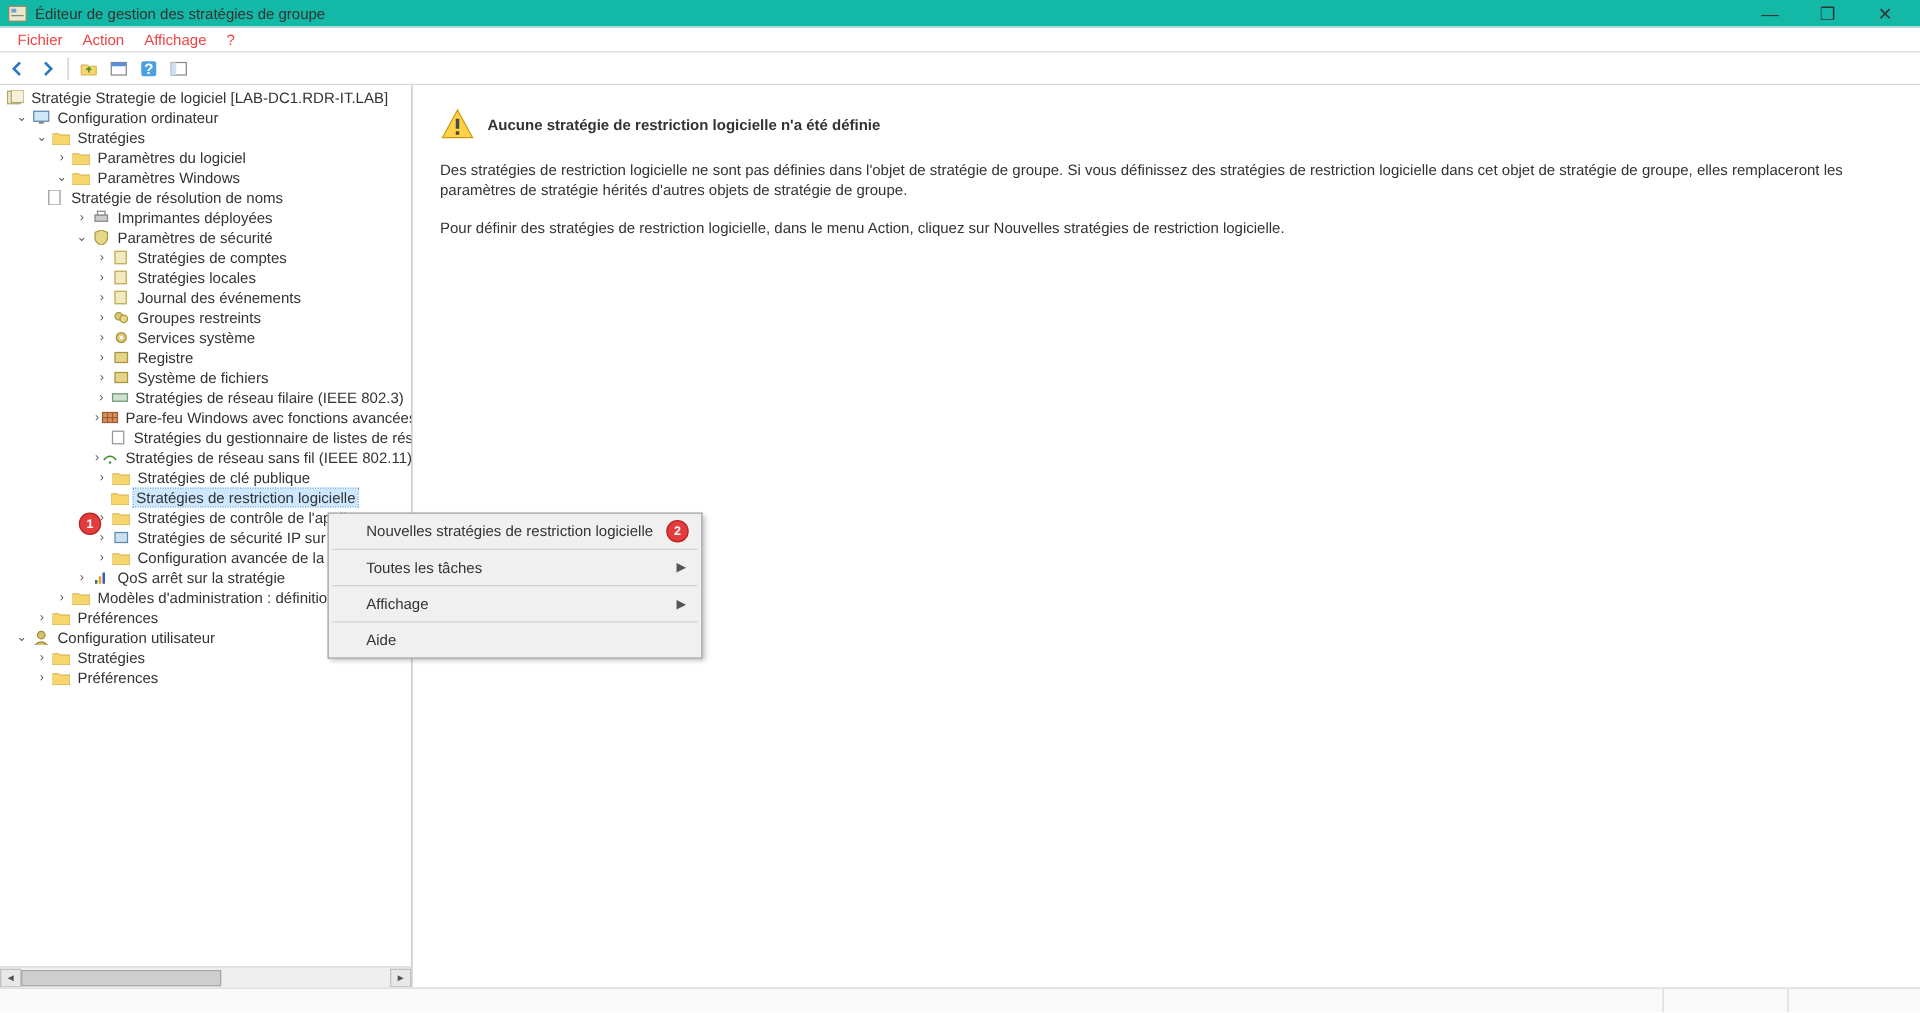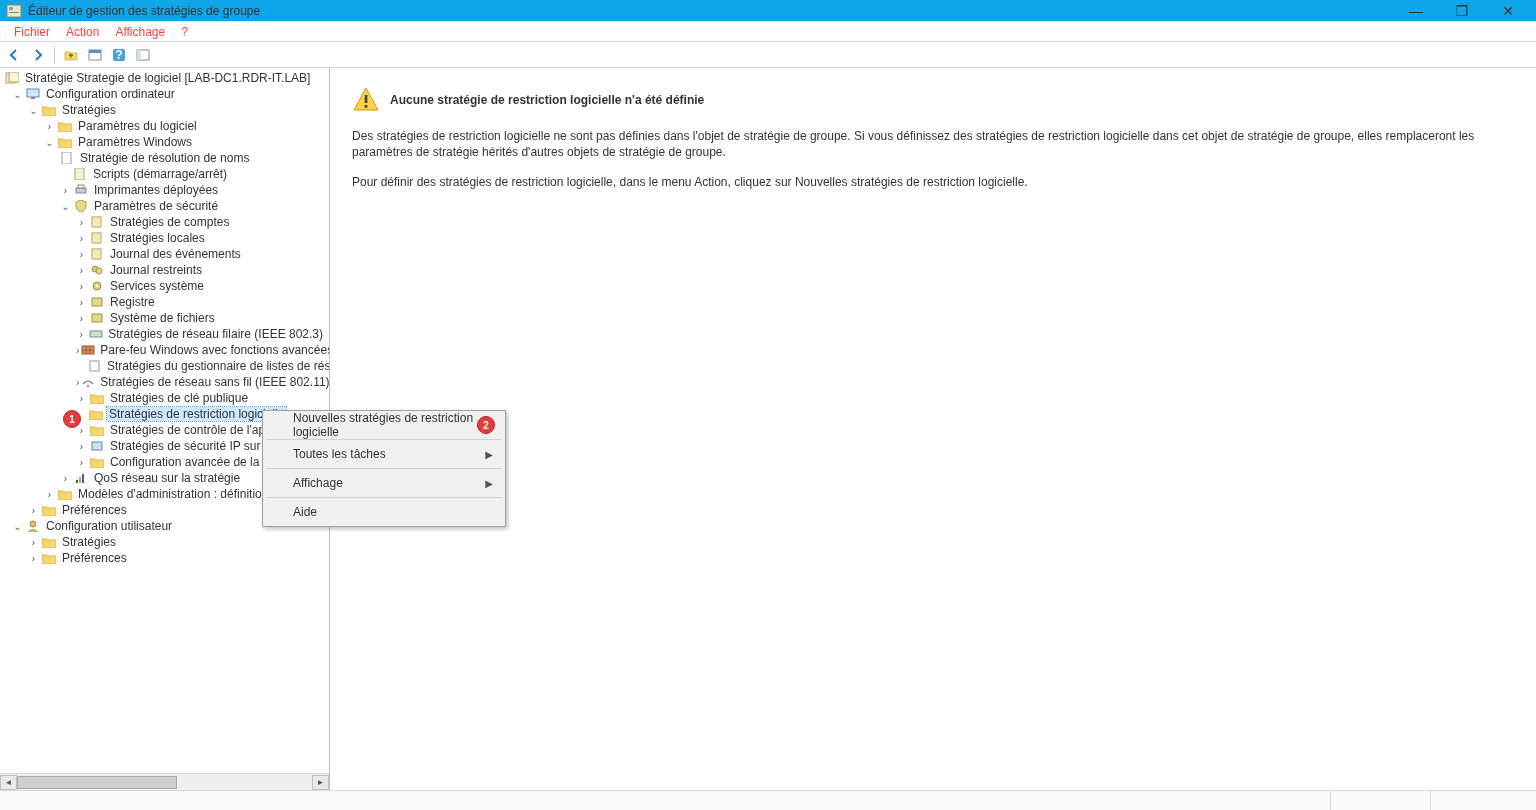--- a/index.html
+++ b/index.html
@@ -1,19 +1,19 @@
 <!DOCTYPE html>
 <html><head>
 <meta charset="utf-8">
 <style>
 * { box-sizing: border-box; margin: 0; padding: 0; font-family: "Segoe UI", Tahoma, sans-serif; font-size: 12px; }
 body { background: #fff; width: 1536px; height: 810px; overflow: hidden; position: relative; }
 
 
-.title-bar { height: 22px; display: flex; align-items: center; padding: 0 6px; background: #0ea5e9; border-bottom: 1px solid #e5e5e5; }
+.title-bar { height: 22px; display: flex; align-items: center; padding: 0 6px; background: #14b8a6; border-bottom: 1px solid #e5e5e5; }
 .title-bar .app-icon { width: 16px; height: 16px; margin-right: 6px; display:inline-block; }
 .title-bar .title-text { flex: 1; color: #333; }
 .win-controls { display: flex; gap: 18px; padding-right: 8px; }
 .win-controls span { width: 28px; text-align: center; color: #333; font-size: 14px; cursor: default; }
 
 
 .menu-bar { height: 20px; display: flex; align-items: center; padding: 0 6px; border-bottom: 1px solid #d9d9d9; }
 .menu-bar span { padding: 2px 8px; color: #ef4444; }
 
 
@@ -32,21 +32,21 @@
 .tree-row .label { padding: 0 2px; }
 .tree-row.selected .label { background: #cde8ff; outline:1px dotted #5aa3e0; }
 
 .folder-icon svg { width:14px; height:11px; }
 .generic-icon { width:14px; height:12px; }
 
 
 .badge { position:absolute; width:18px; height:18px; border-radius:50%; background:#e23c3c; color:#fff; font-size:10px; font-weight:bold; display:flex; align-items:center; justify-content:center; border:1px solid #b22; }
 
 
-.context-menu { position:absolute; left:262px; top:410px; width:244px; background:#f0f0f0; border:1px solid #a0a0a0; box-shadow:2px 2px 4px rgba(0,0,0,0.25); z-index:10; padding:2px;}
+.context-menu { position:absolute; left:262px; top:410px; width:300px; background:#f0f0f0; border:1px solid #a0a0a0; box-shadow:2px 2px 4px rgba(0,0,0,0.25); z-index:10; padding:2px;}
 .context-menu .cm-item { height:24px; display:flex; align-items:center; padding:0 28px 0 28px; color:#333; position:relative;}
 .context-menu .cm-sep { height:1px; background:#d0d0d0; margin:2px 1px; }
 .context-menu .cm-item .arrow { position:absolute; right:10px; font-size:10px; color:#555;}
 
 
 .content-title-row { display:flex; align-items:center; margin-bottom:14px; }
 .content-title-row .warn-icon { width:28px; height:28px; margin-right:10px; }
 .content-title { font-weight:bold; color:#333; font-size:12px;}
 .content-pane p { margin-bottom:14px; line-height:1.35; color:#333;}
 
@@ -171,35 +171,27 @@
         </div>
     <div class="tree-row" style="padding-left:44px">
           <span class="toggle">⌄</span>
           <span class="icon folder-icon">
             <svg viewBox="0 0 14 11">
               <path class="fld" d="M0 2h5l1 1h8v8H0z"></path>
             </svg>
           </span>
           <span class="label">Paramètres Windows</span>
         </div>
-    <div class="tree-row" style="padding-left:59px">
+    <div class="tree-row" style="padding-left:36px">
           <span class="icon">
             <svg class="generic-icon" viewBox="0 0 14 12">
               <rect x="2" y="0" width="9" height="12" fill="#fff" stroke="#999"></rect>
             </svg>
           </span>
           <span class="label">Stratégie de résolution de noms</span>
-        </div>
-    <div class="tree-row" style="padding-left:72px">
-          <span class="icon">
-            <svg class="generic-icon" viewBox="0 0 14 12">
-              <rect x="2" y="0" width="9" height="12" fill="#f6f1da" stroke="#b3a96f"></rect>
-            </svg>
-          </span>
-          <span class="label">Scripts (démarrage/arrêt)</span>
         </div>
     <div class="tree-row" style="padding-left:60px">
           <span class="toggle">›</span>
           <span class="icon">
             <svg class="generic-icon" viewBox="0 0 14 12">
               <rect x="2" y="4" width="10" height="5" fill="#ccc" stroke="#888"></rect>
               <rect x="4" y="1" width="6" height="3" fill="#fff" stroke="#888"></rect>
             </svg>
           </span>
           <span class="label">Imprimantes déployées</span>
@@ -241,21 +233,21 @@
           <span class="label">Journal des événements</span>
         </div>
     <div class="tree-row" style="padding-left:76px">
           <span class="toggle">›</span>
           <span class="icon">
             <svg class="generic-icon" viewBox="0 0 14 12">
               <circle cx="5" cy="5" r="3" fill="#d9c977" stroke="#a8933a"></circle>
               <circle cx="9" cy="7" r="3" fill="#e8d98a" stroke="#a8933a"></circle>
             </svg>
           </span>
-          <span class="label">Journal restreints</span>
+          <span class="label">Groupes restreints</span>
         </div>
     <div class="tree-row" style="padding-left:76px">
           <span class="toggle">›</span>
           <span class="icon">
             <svg class="generic-icon" viewBox="0 0 14 12">
               <circle cx="7" cy="6" r="4" fill="#d9c977" stroke="#a8933a"></circle>
               <circle cx="7" cy="6" r="1.5" fill="#fff"></circle>
             </svg>
           </span>
           <span class="label">Services système</span>
@@ -361,21 +353,21 @@
         </div>
     <div class="tree-row" style="padding-left:60px">
           <span class="toggle">›</span>
           <span class="icon">
             <svg class="generic-icon" viewBox="0 0 14 12">
               <rect x="2" y="8" width="2" height="3" fill="#3a7a3a"></rect>
               <rect x="5" y="5" width="2" height="6" fill="#e0a030"></rect>
               <rect x="8" y="2" width="2" height="9" fill="#3a5ac0"></rect>
             </svg>
           </span>
-          <span class="label">QoS réseau sur la stratégie</span>
+          <span class="label">QoS arrêt sur la stratégie</span>
         </div>
     <div class="tree-row" style="padding-left:44px">
           <span class="toggle">›</span>
           <span class="icon folder-icon">
             <svg viewBox="0 0 14 11">
               <path class="fld" d="M0 2h5l1 1h8v8H0z"></path>
             </svg>
           </span>
           <span class="label">Modèles d'administration : définitions d</span>
         </div>

